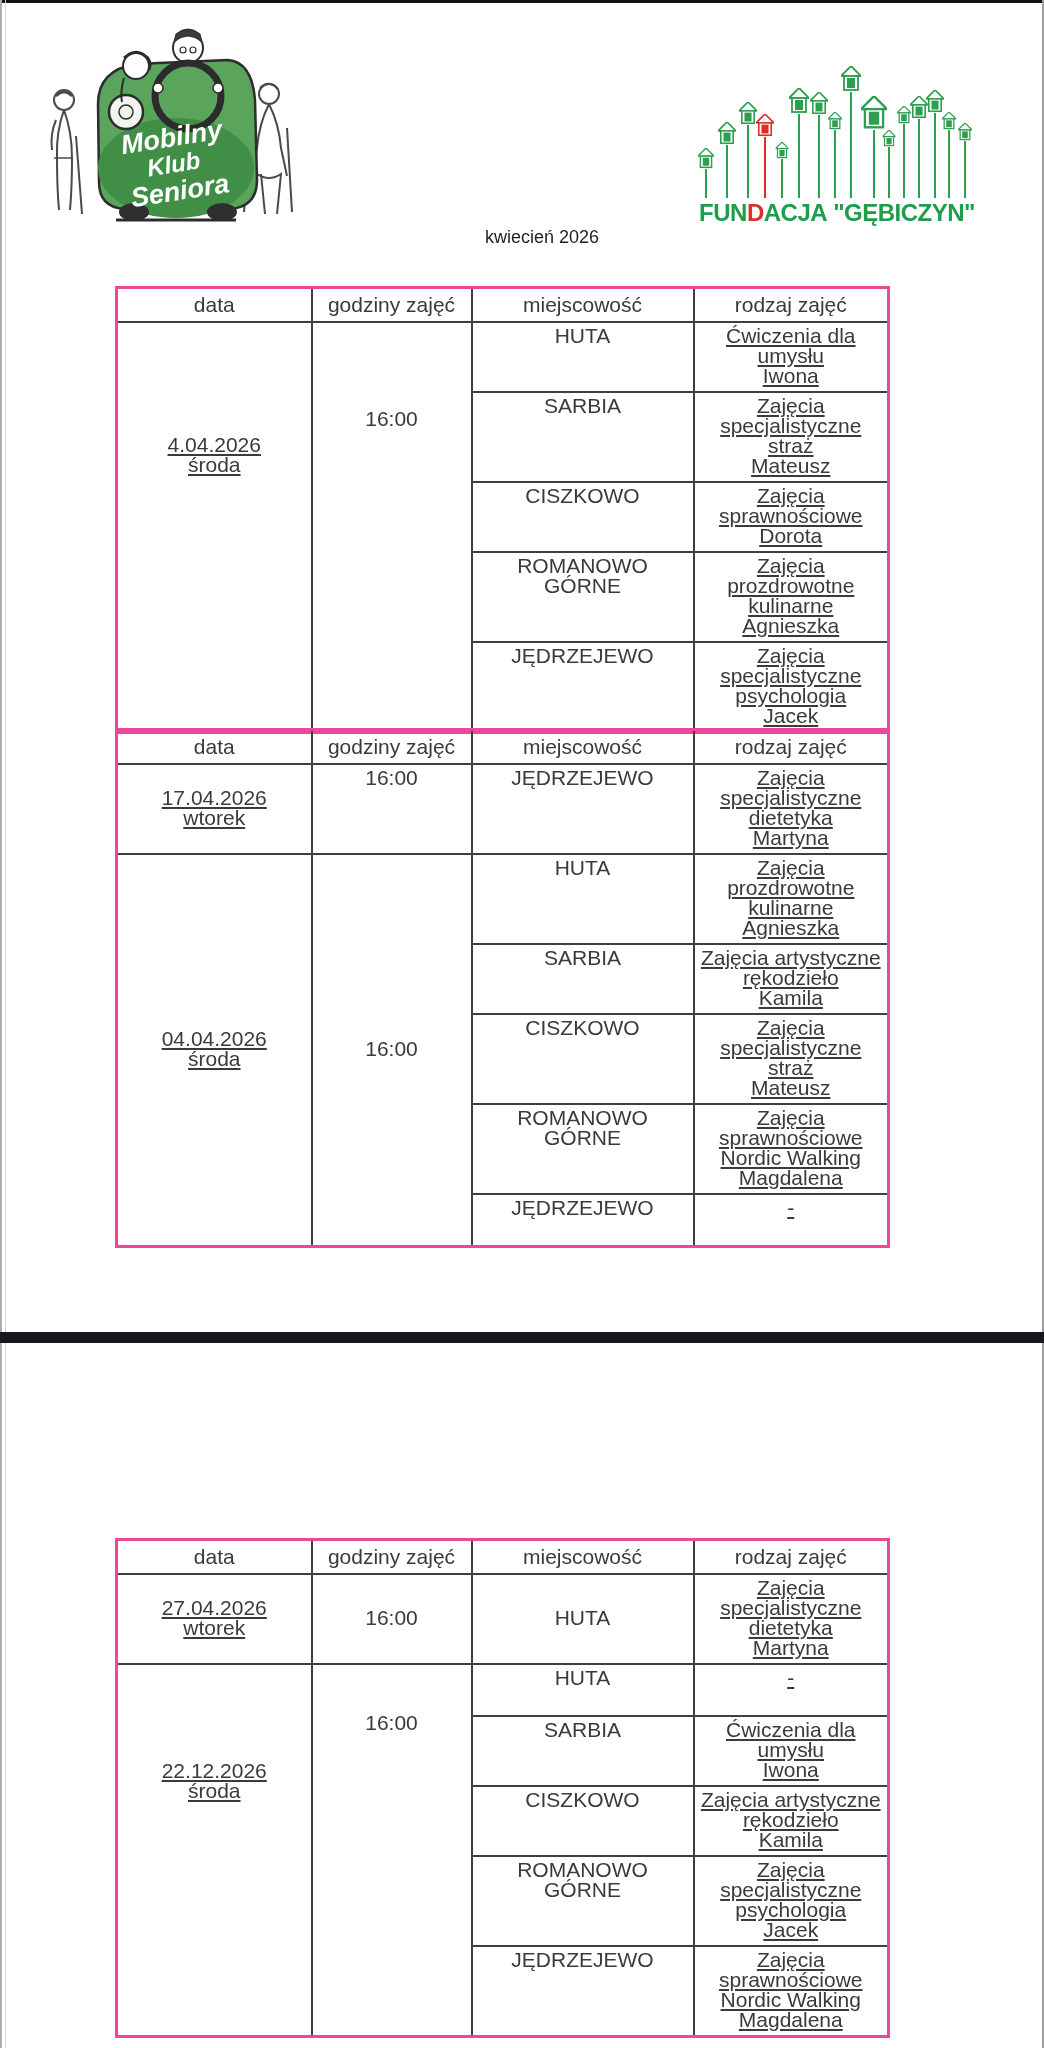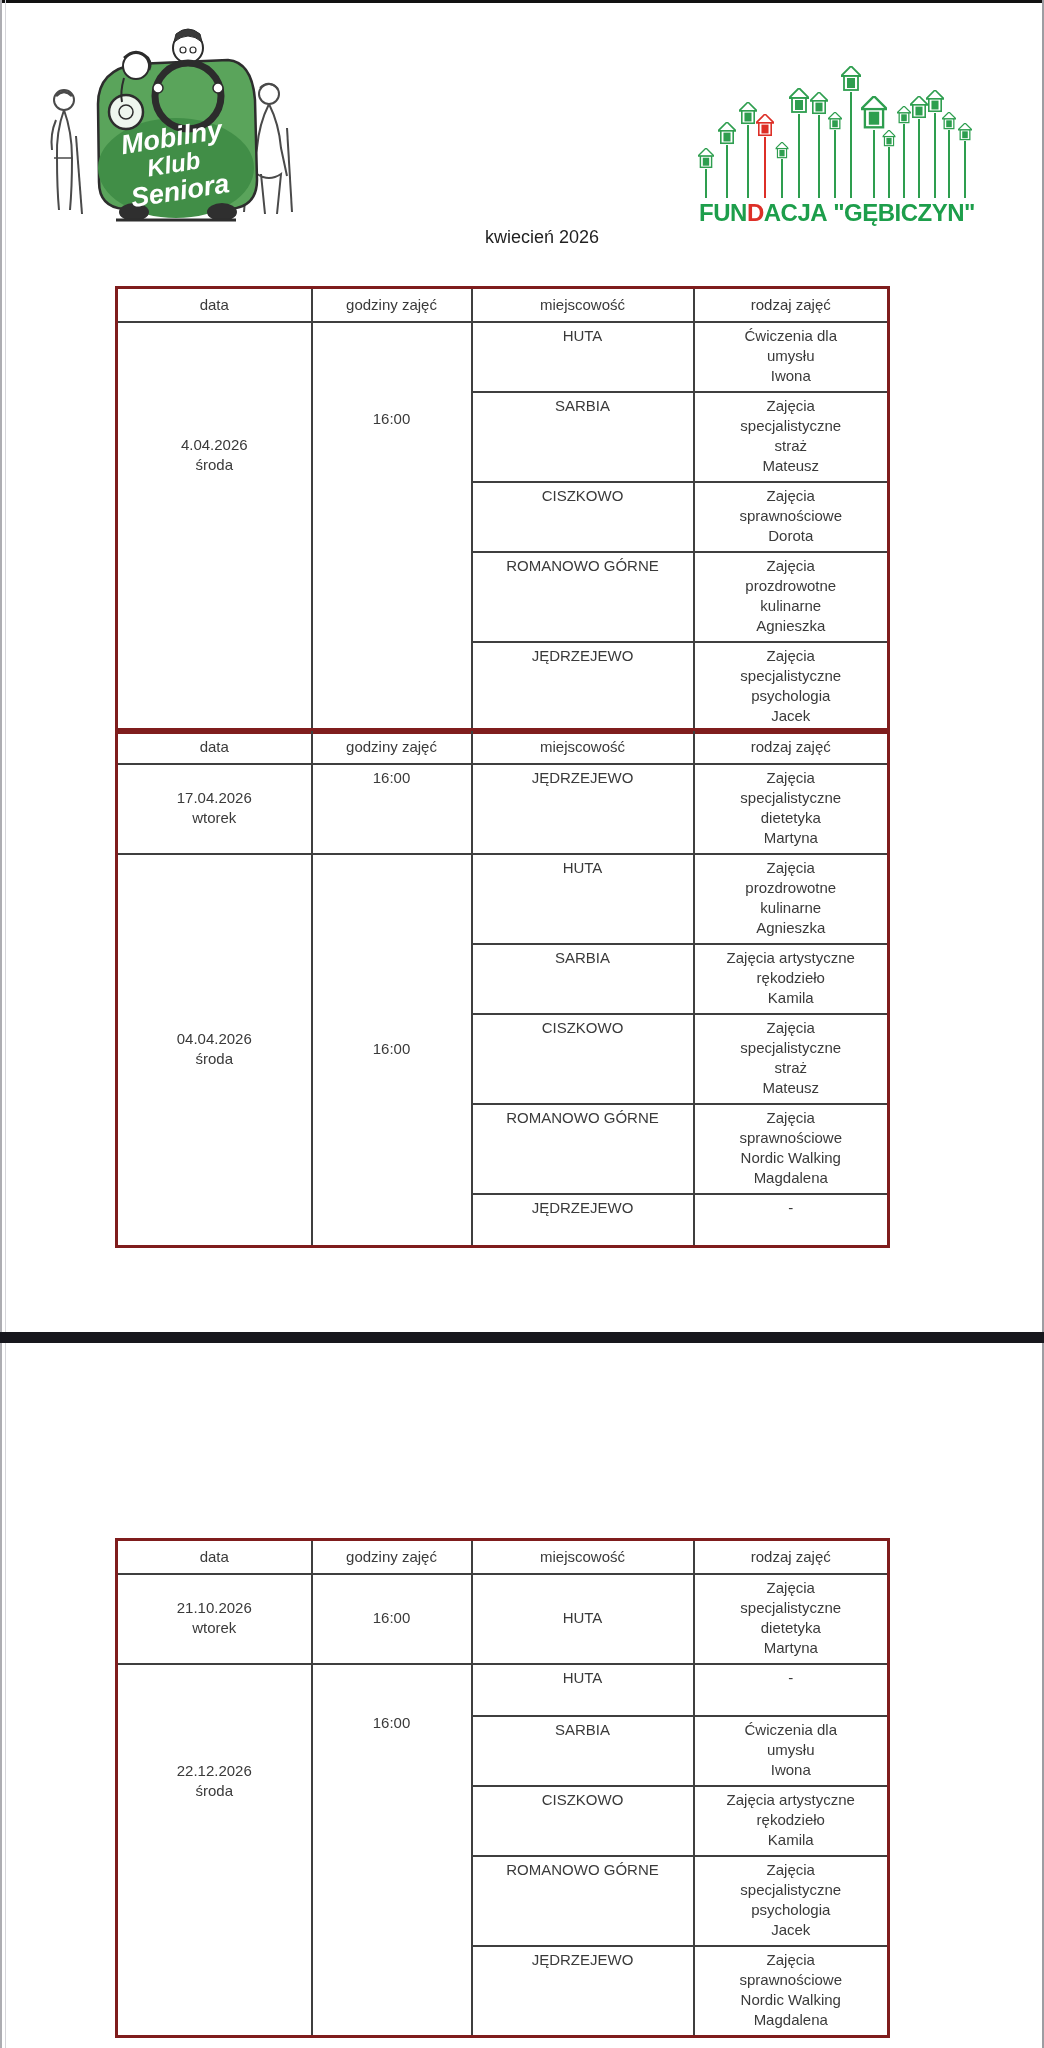--- a/index.html
+++ b/index.html
@@ -16,26 +16,26 @@
 
   
   .month-title{position:absolute;top:227px;left:0;width:100%;text-align:center;
     font-size:18px;color:#1f1f1f;transform:translateX(20px);}
   .logo-mobilny{position:absolute;left:36px;top:8px;}
   .logo-fundacja{position:absolute;left:686px;top:50px;}
 
   
   table.sched{
     position:absolute;left:115px;width:772px;border-collapse:collapse;table-layout:fixed;
-    border:3px solid #7f1d1d;font-size:15px;line-height:20px;color:#3a3a3a;
+    border:3px solid #ec4899;font-size:21px;line-height:20px;color:#3a3a3a;
   }
   table.sched td{border:2px solid #3f3f3f;text-align:center;padding:3px 4px 5px 4px;overflow:hidden;}
   table.sched tr.head td{padding:6px 2px;}
   col.c1{width:195px}col.c2{width:160px}col.c3{width:222px}col.c4{width:195px}
-  .pre{white-space:pre-line;}
+  .pre{white-space:pre-line;text-decoration:underline;}
   .vt{vertical-align:top}
   .vm{vertical-align:middle}
   .pt86{padding-top:86px !important}
   .pt112{padding-top:112px !important}
   .pt48{padding-top:48px !important}
   .pt96{padding-top:96px !important}
   tr.dash-row{height:52px;}
   #t1{top:286px}
   #t2{top:728px}
   #t3{top:1538px}
@@ -276,21 +276,21 @@
         <col class="c4">
       </colgroup>
     <tbody>
         <tr class="head">
       <td>data</td>
       <td>godziny zajęć</td>
       <td>miejscowość</td>
       <td>rodzaj zajęć</td>
     </tr>
     <tr>
-      <td class="vm pre">21.10.2026
+      <td class="vm pre">27.04.2026
 wtorek</td>
       <td class="vm">16:00</td>
       <td class="vm">HUTA</td>
       <td class="vt pre">Zajęcia
 specjalistyczne
 dietetyka
 Martyna</td>
     </tr>
     <tr class="dash-row">
       <td class="vt pre pt96" rowspan="5">22.12.2026

